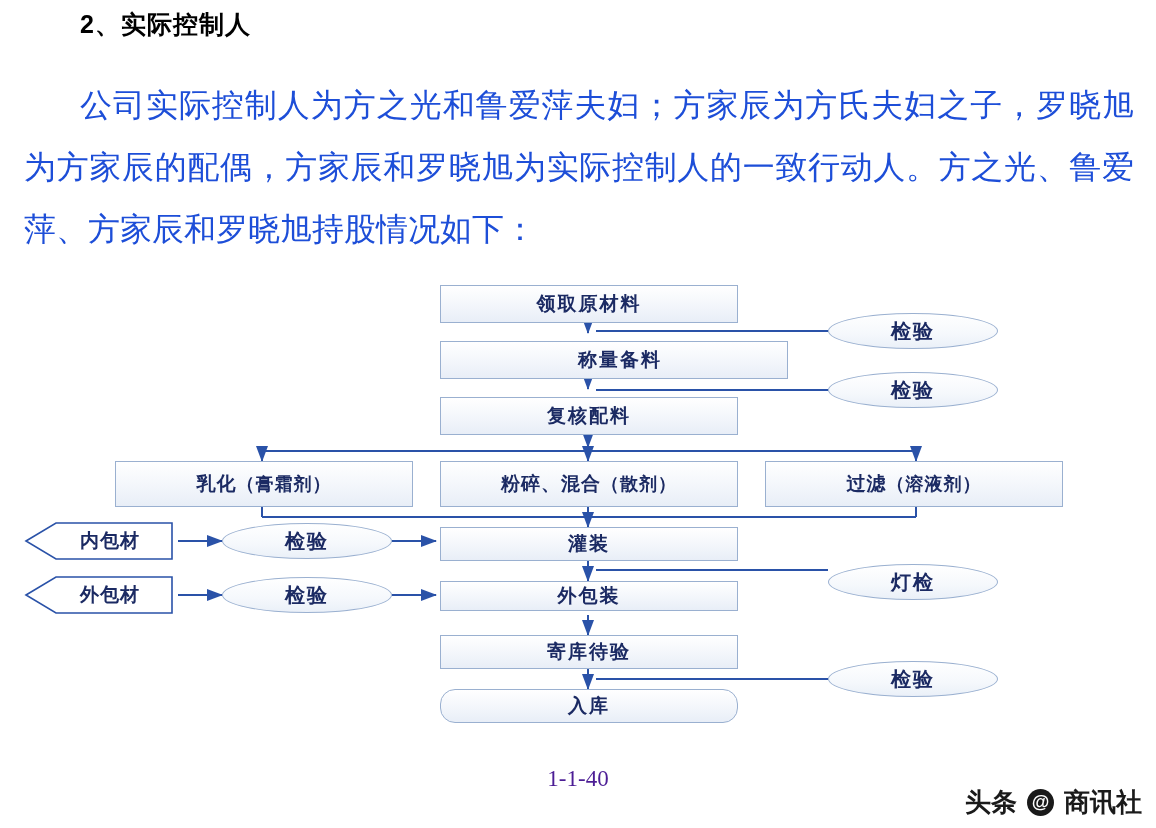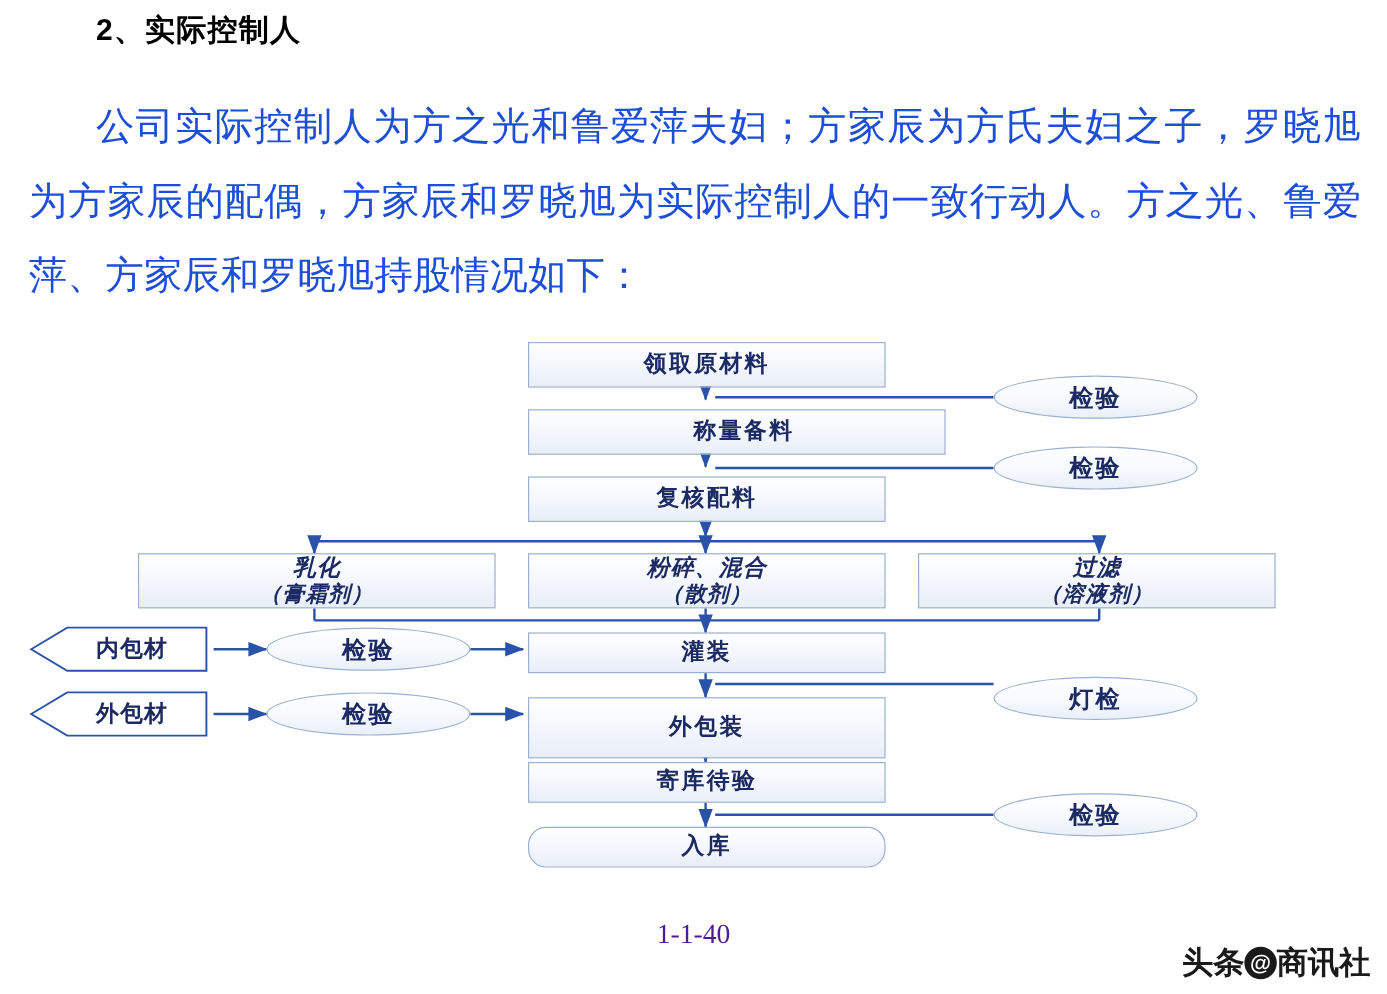--- a/index.html
+++ b/index.html
@@ -69,22 +69,21 @@
     letter-spacing: 2px;
     display: flex;
     align-items: center;
     justify-content: center;
     text-align: center;
     line-height: 1.12;
   }
   .node.two-line {
     font-size: 19px;
     letter-spacing: 1px;
-    flex-direction: column;
-    font-style: italic;
+    flex-direction: row;
   }
   .node.two-line .l2 { font-size: 18px; }
 
   .ellipse {
     position: absolute;
     box-sizing: border-box;
     border: 1px solid #9ab0d0;
     border-radius: 50%;
     background: linear-gradient(to bottom, #ffffff 0%, #f5f8fc 60%, #eaf0f8 100%);
     color: #1b2a63;
@@ -122,21 +121,21 @@
     font-size: 23px;
     color: #4c1d95;
   }
 
   #watermark {
     position: absolute;
     right: 14px;
     top: 785px;
     display: flex;
     align-items: center;
-    gap: 0;
+    gap: 10px;
     font-family: "Liberation Sans", sans-serif;
     font-size: 26px;
     font-weight: bold;
     color: #1a1a1a;
     white-space: nowrap;
   }
   #watermark .wm-dot {
     width: 27px;
     height: 27px;
     border-radius: 50%;
@@ -220,21 +219,21 @@
     <span class="l2">（散剂）</span>
   </div>
 
   <div class="node two-line" style="left:765px; top:196px; width:298px; height:46px;">
     <span class="l1">过滤</span>
     <span class="l2">（溶液剂）</span>
   </div>
 
   <div class="node" style="left:440px; top:262px; width:298px; height:34px;">灌装</div>
 
-  <div class="node" style="left:440px; top:316px; width:298px; height:51px;">外包装</div>
+  <div class="node" style="left:440px; top:316px; width:298px; height:30px;">外包装</div>
 
   <div class="node" style="left:440px; top:370px; width:298px; height:34px;">寄库待验</div>
 
   <div class="node" style="left:440px; top:424px; width:298px; height:34px;border-radius:15px;">入库</div>
 
   <div class="ellipse" style="left:828px; top:48px; width:170px; height:36px;">检验</div>
 
   <div class="ellipse" style="left:828px; top:107px; width:170px; height:36px;">检验</div>
 
   <div class="ellipse" style="left:828px; top:287px; width:170px; height:36px;margin-top:12px;">灯检</div>

